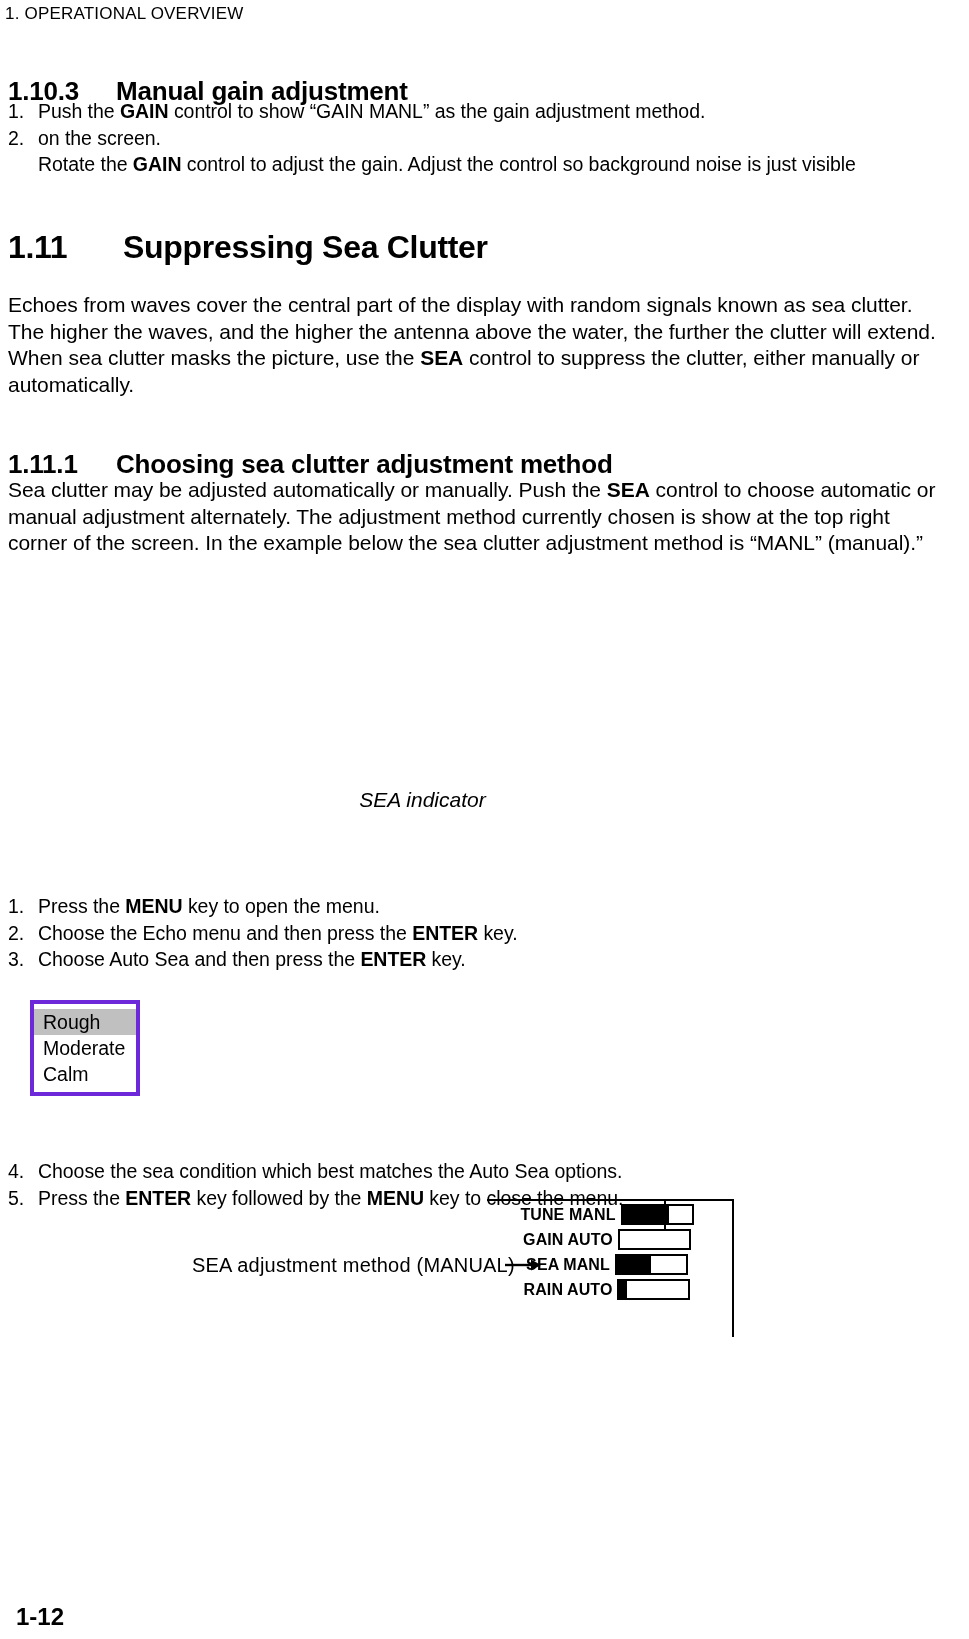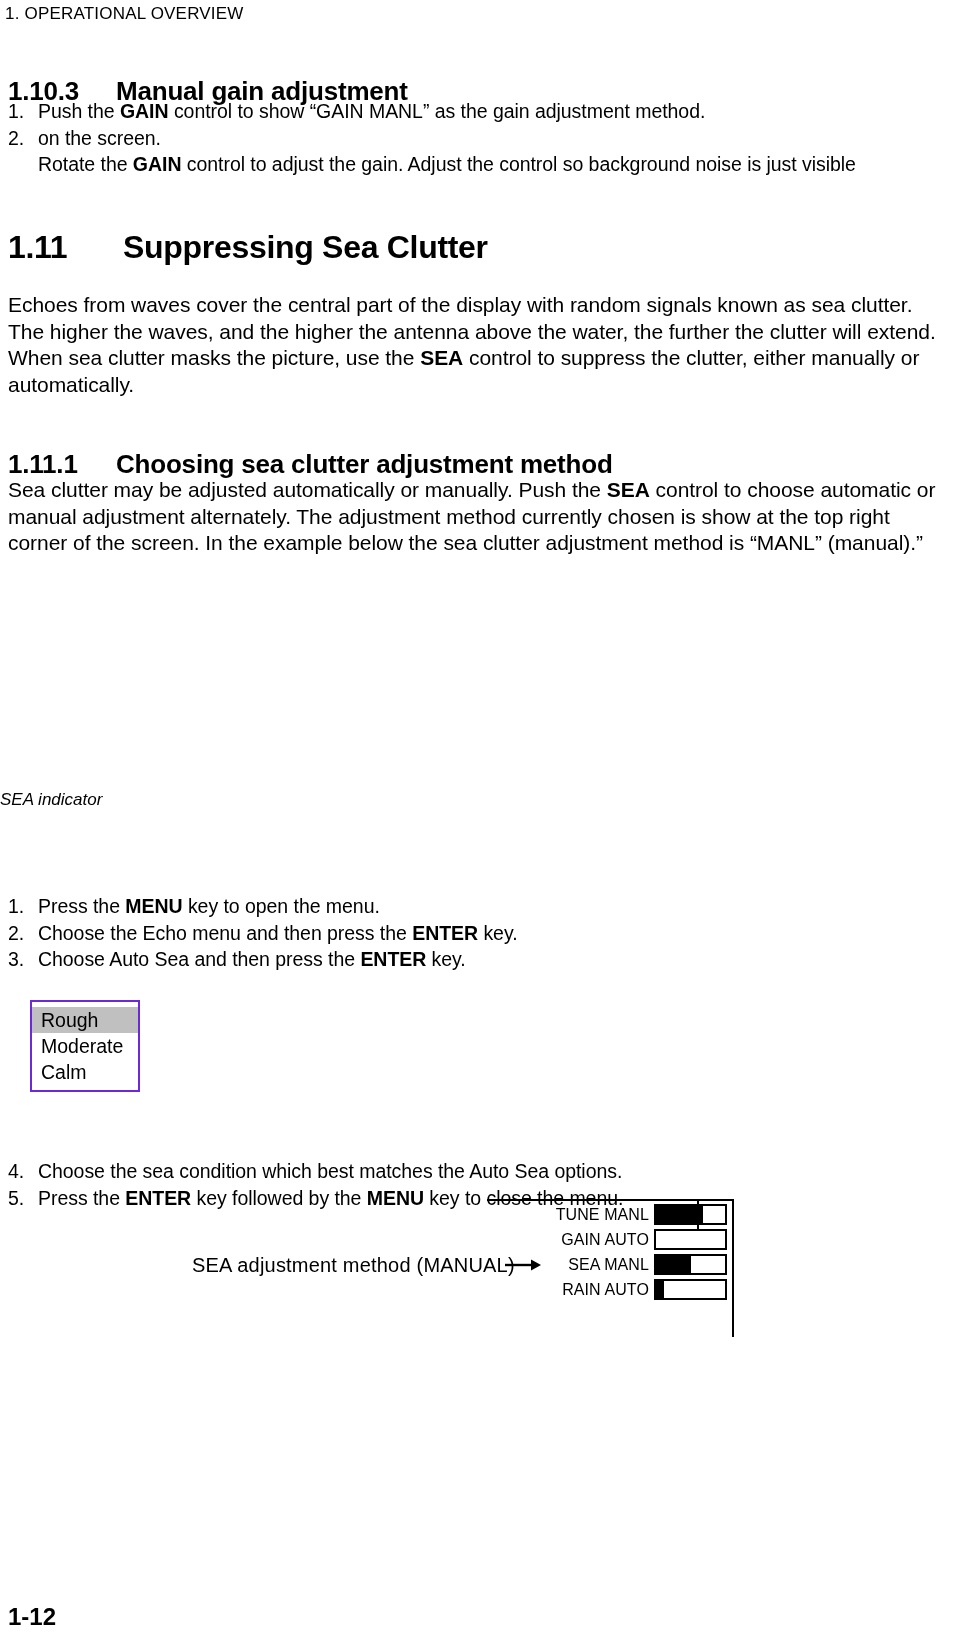--- a/index.html
+++ b/index.html
@@ -132,21 +132,22 @@
     position: absolute;
     left: 487px;
     top: 612px;
     width: 240px;
   }
   .ind-row {
     position: relative;
     height: 25px;
     display: flex;
     align-items: center;
-    justify-content: flex-end;
+    justify-content: center;
+    font-weight: bold;
   }
   .ind-text {
     font-size: 16px;
     line-height: 18px;
     white-space: nowrap;
     letter-spacing: 0.1px;
     padding-right: 5px;
   }
   .ind-bar {
     position: relative;
@@ -167,33 +168,33 @@
   .ind-tick {
     position: absolute;
     width: 2px;
     background: #000;
   }
 
   
   .fig-caption {
     position: absolute;
     width: 845px;
-    text-align: left;
-    font-size: 17px;
+    text-align: center;
+    font-size: 21px;
     font-style: italic;
     line-height: 25px;
   }
 
   
   .menu-box {
     position: absolute;
     left: 30px;
     top: 1000px;
     width: 110px;
-    border: 2px solid #6d28d9;
+    border: 4px solid #6d28d9;
     box-sizing: border-box;
     background: #ffffff;
     padding: 5px 0 5px 0;
   }
   .menu-item {
     font-size: 19.5px;
     line-height: 26px;
     padding-left: 9px;
     white-space: nowrap;
   }
@@ -202,21 +203,21 @@
     display: block;
   }
   .menu-item.selected .mi-text {
     background: #c0c0c0;
     padding-right: 6px;
   }
 
   
   .footer-page {
     position: absolute;
-    left: 8px;
+    left: 16px;
     bottom: 8px;
     font-size: 24px;
     font-weight: bold;
     line-height: 28px;
   }
 </style>
 </head>
 <body>
 
 <div class="page">

